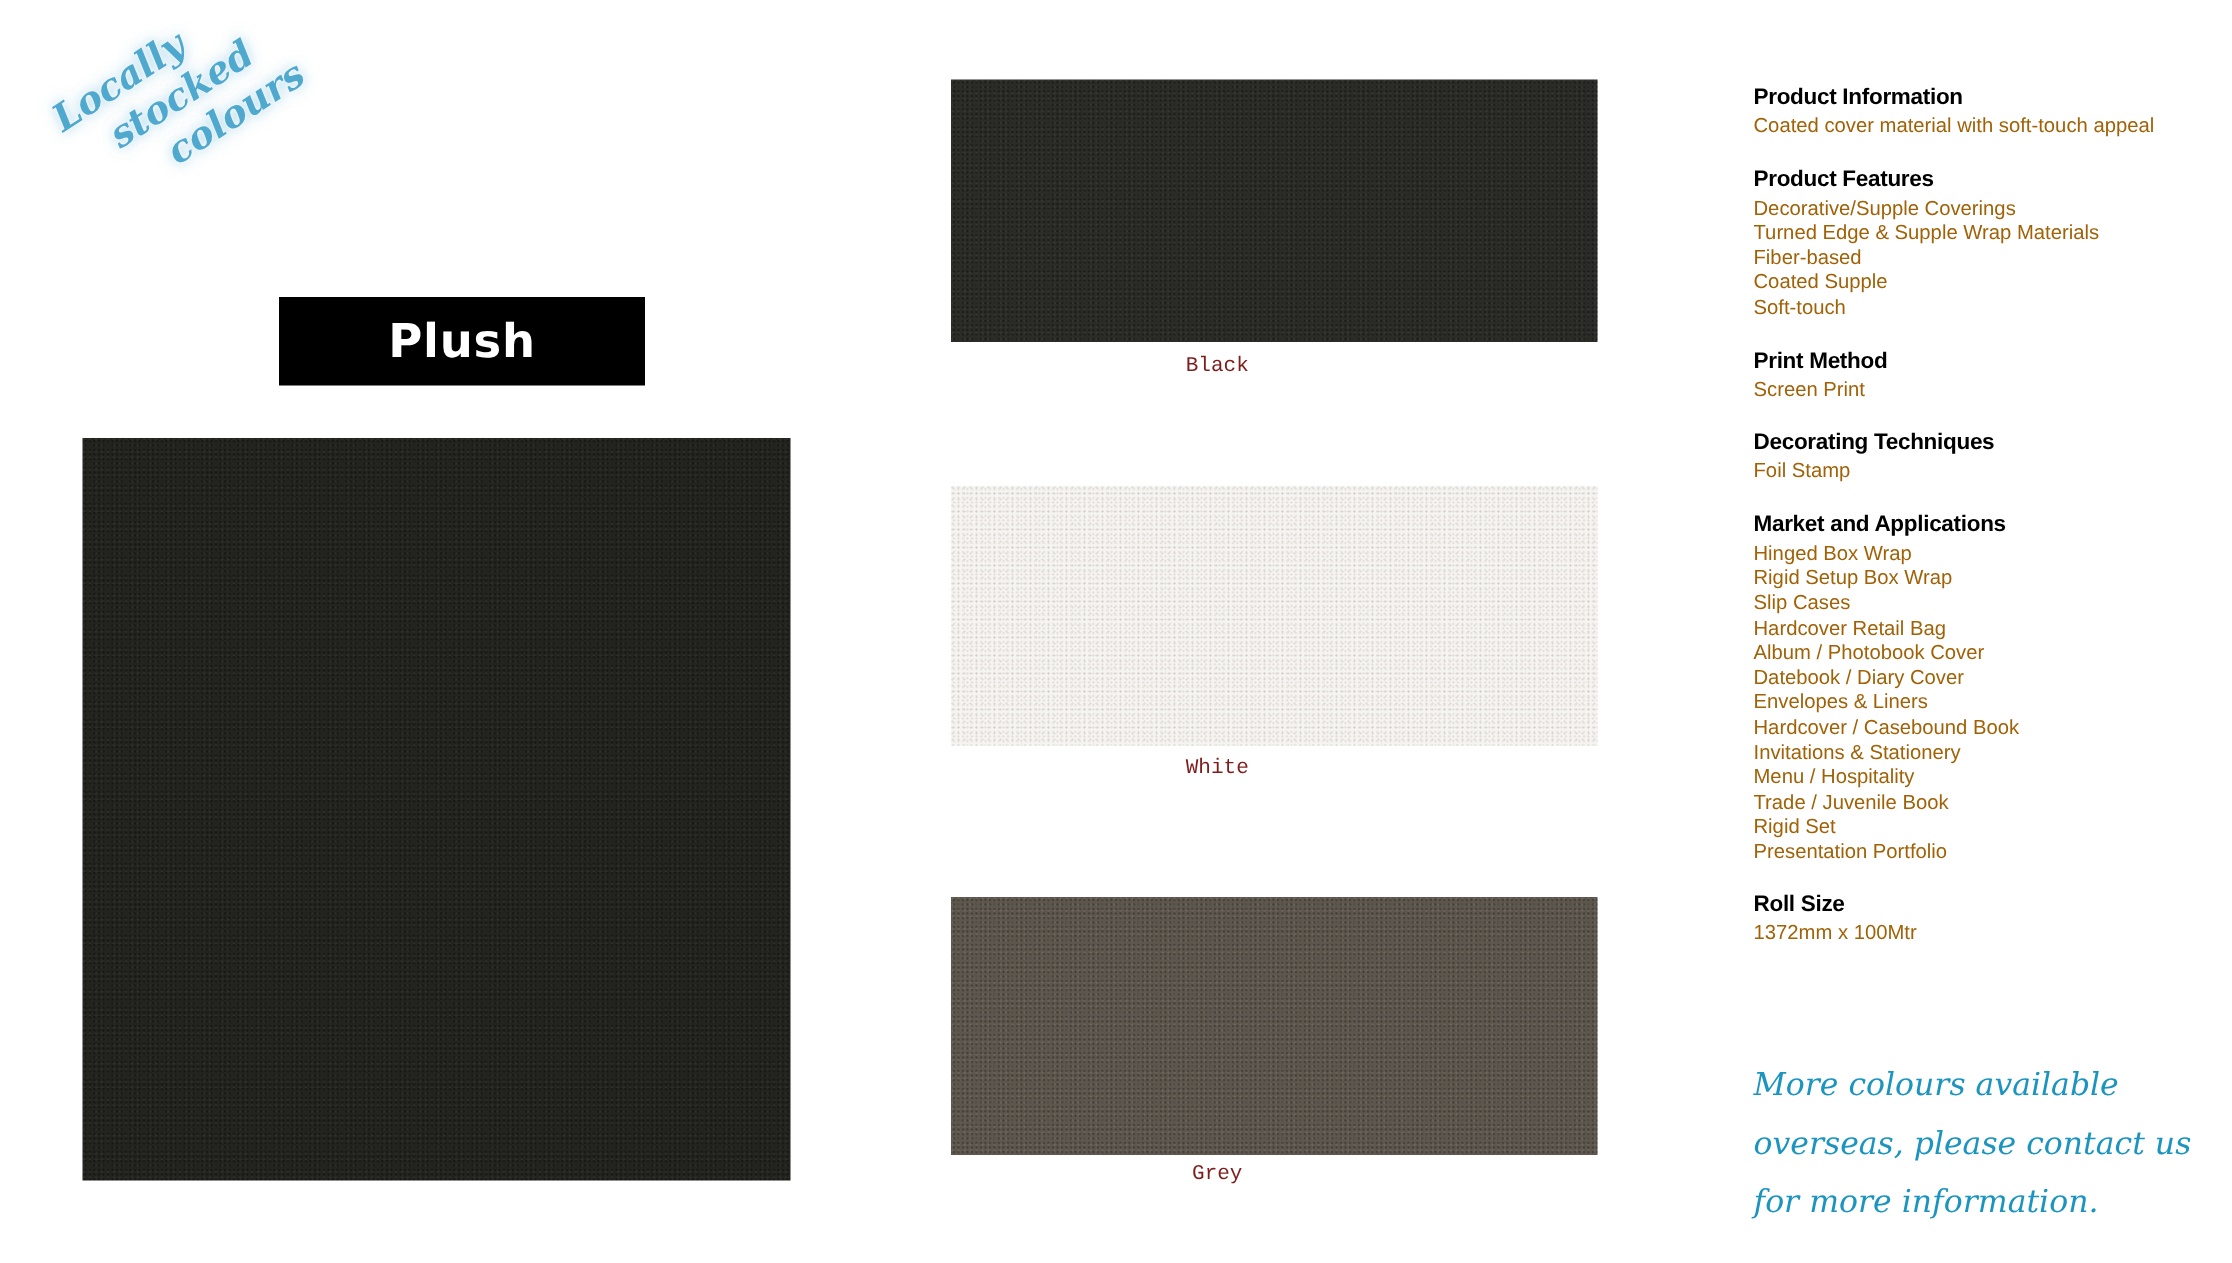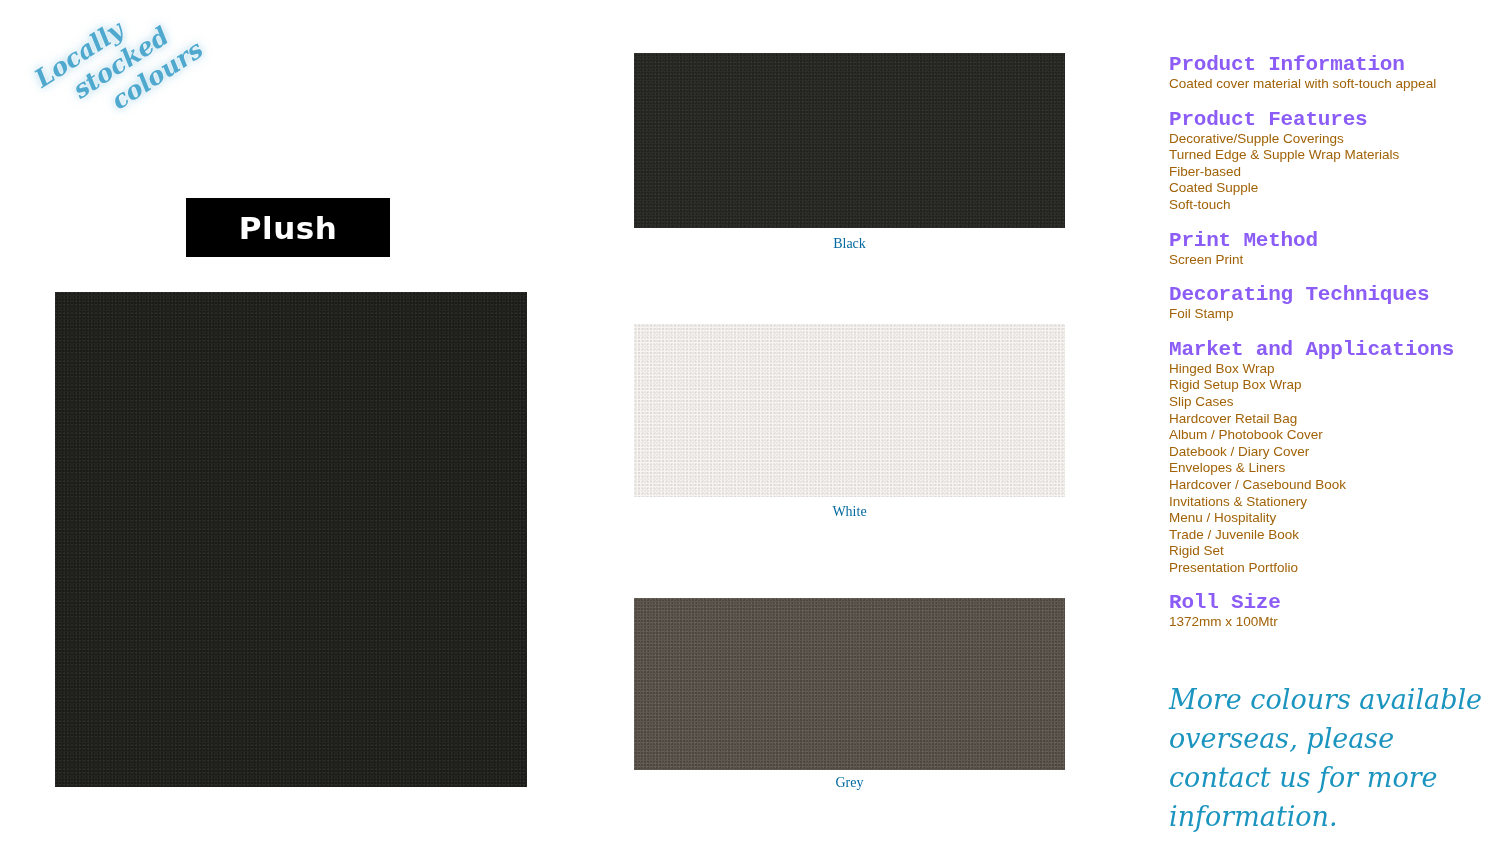--- a/index.html
+++ b/index.html
@@ -46,21 +46,21 @@
   }
   #locally-badge .l1 { padding-left: 0px; }
   #locally-badge .l2 { padding-left: 26px; }
   #locally-badge .l3 { padding-left: 52px; }
 
   
   #plush-bar {
     position: absolute;
     left: 186px;
     top: 198px;
-    width: 204px;
+    width: 244px;
     height: 59px;
     background: #000000;
     display: flex;
     align-items: center;
     justify-content: center;
   }
   #plush-bar .plush-text {
     color: #ffffff;
     font-family: "DejaVu Sans", sans-serif;
     font-weight: bold;
@@ -101,66 +101,66 @@
     height: 495px;
   }
 
   
   #swatch-black { left: 634px; top: 53px;  width: 431px; height: 175px; }
   #swatch-white { left: 634px; top: 324px; width: 431px; height: 173px; }
   #swatch-grey  { left: 634px; top: 598px; width: 431px; height: 172px; }
 
   .swatch-label {
     position: absolute;
-    left: 634px;
+    left: 596px;
     width: 431px;
     text-align: center;
-    font-family: Liberation Serif, serif;
+    font-family: Liberation Mono, monospace;
     font-size: 14px;
-    color: #0369a1;
+    color: #7f1d1d;
   }
   #label-black { top: 236px; }
   #label-white { top: 504px; }
   #label-grey  { top: 775px; }
 
   
   #info-col {
     position: absolute;
     left: 1169px;
     top: 54px;
     width: 310px;
   }
   .sec { margin-bottom: 16px; }
   .sec:last-of-type { margin-bottom: 16px; }
   .sec-head {
-    font-family: Liberation Mono, monospace;
+    font-family: Liberation Sans, sans-serif;
     font-weight: bold;
-    font-size: 21px;
+    font-size: 15px;
     line-height: 21px;
-    color: #8b5cf6;
+    color: #000000;
     margin-bottom: 1px;
     letter-spacing: -0.2px;
   }
   .sec-line {
     font-family: "Liberation Sans", sans-serif;
     font-size: 13.5px;
     line-height: 16.6px;
     color: #a16207;
     white-space: nowrap;
   }
 
   
   #closing-note {
     position: absolute;
     left: 1169px;
-    top: 680px;
+    top: 704px;
     width: 320px;
     font-family: "DejaVu Serif", serif;
     font-style: italic;
-    font-size: 27px;
+    font-size: 21px;
     line-height: 39px;
     color: #1b95bf;
   }
 </style>
 </head>
 <body>
 
 <div id="locally-badge">
   <div class="rot">
     <div class="l1">Locally</div>

